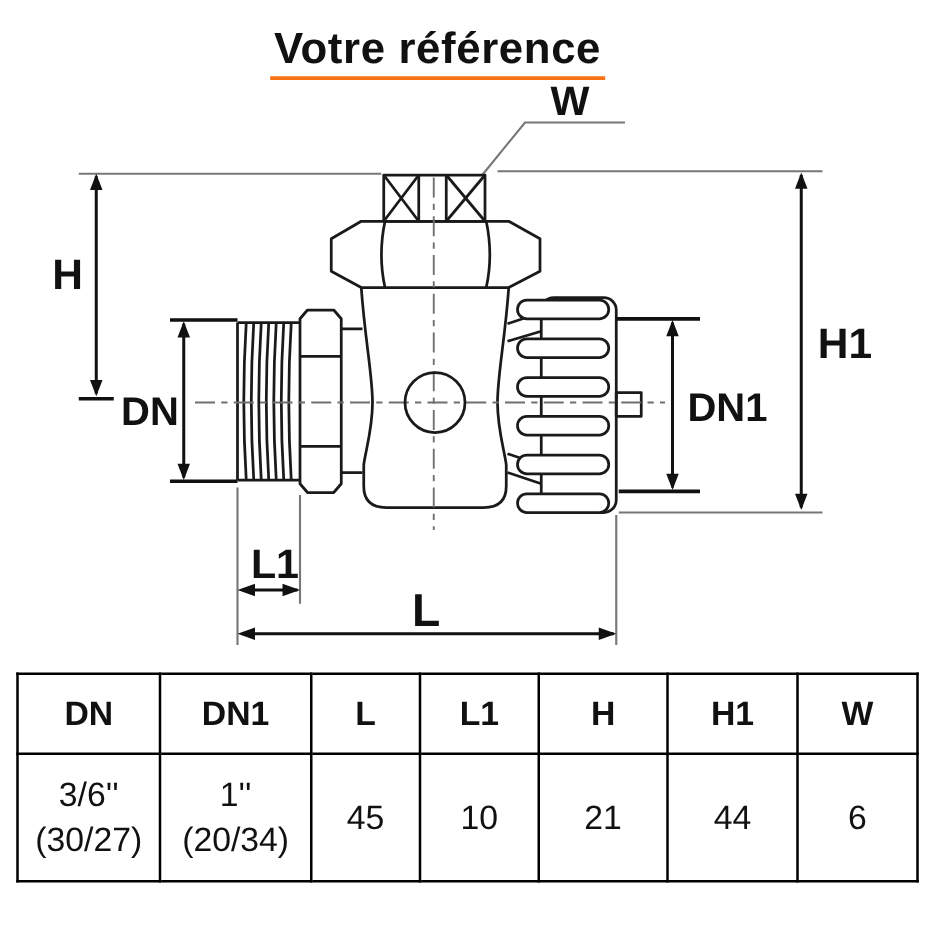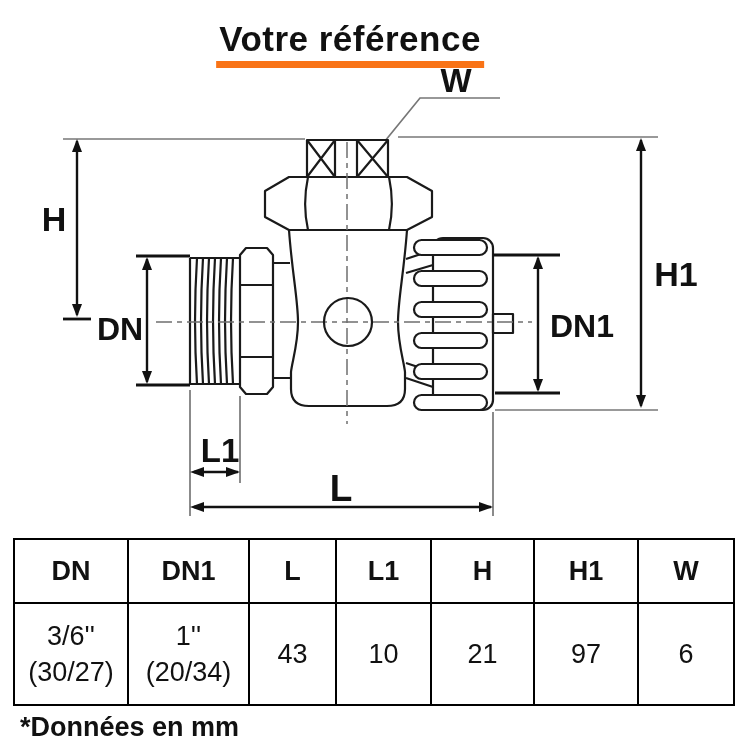--- a/index.html
+++ b/index.html
@@ -3,21 +3,21 @@
 <meta charset="utf-8">
 <style>
   html,body{margin:0;padding:0;background:#ffffff;}
   .page{
     position:relative;width:750px;height:750px;background:#ffffff;
     font-family:"Liberation Sans", sans-serif;color:#111;overflow:hidden;
   }
   .title{
     position:absolute;left:350px;top:19px;transform:translateX(-50%);
     font-size:35px;font-weight:bold;white-space:nowrap;
-    border-bottom:7px solid #f97316;padding:0 3px 2px 3px;letter-spacing:0.5px;
+    border-bottom:3px solid #f97316;padding:0 3px 2px 3px;letter-spacing:0.5px;
   }
   .drawing{position:absolute;left:0;top:0;}
   .lbl{font-family:"Liberation Sans", sans-serif;font-weight:bold;fill:#111;}
   table.spec{
     position:absolute;left:13px;top:538px;width:720px;
     border-collapse:collapse;table-layout:fixed;
   }
   table.spec th, table.spec td{
     border:2.5px solid #000;text-align:center;vertical-align:middle;
     font-family:"Liberation Sans", sans-serif;
@@ -170,24 +170,23 @@
     <tbody>
       <tr>
         <td>
           <div>3/6''</div>
           <div>(30/27)</div>
         </td>
         <td>
           <div>1''</div>
           <div>(20/34)</div>
         </td>
-        <td>43</td>
+        <td>45</td>
         <td>10</td>
         <td>21</td>
-        <td>97</td>
+        <td>44</td>
         <td>6</td>
       </tr>
     </tbody>
   </table>
 
-  <div class="footnote">*Données en mm</div>
 
 </div>
 
 </body></html>

